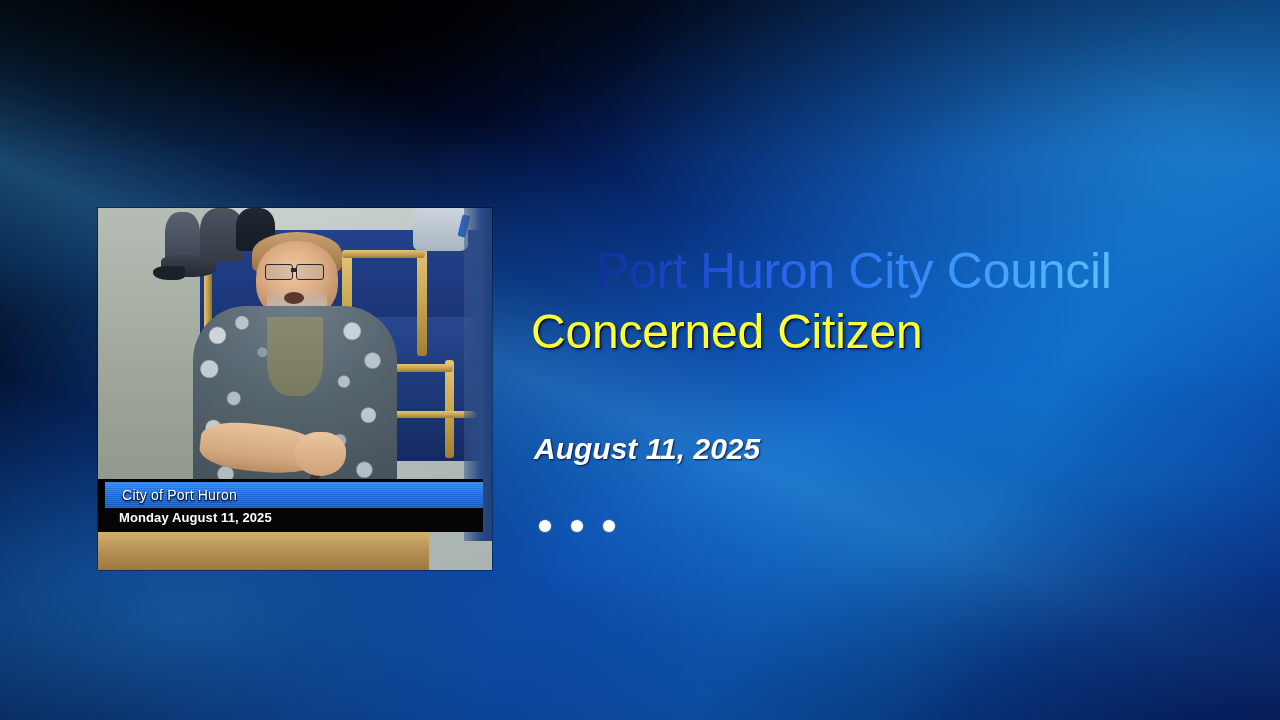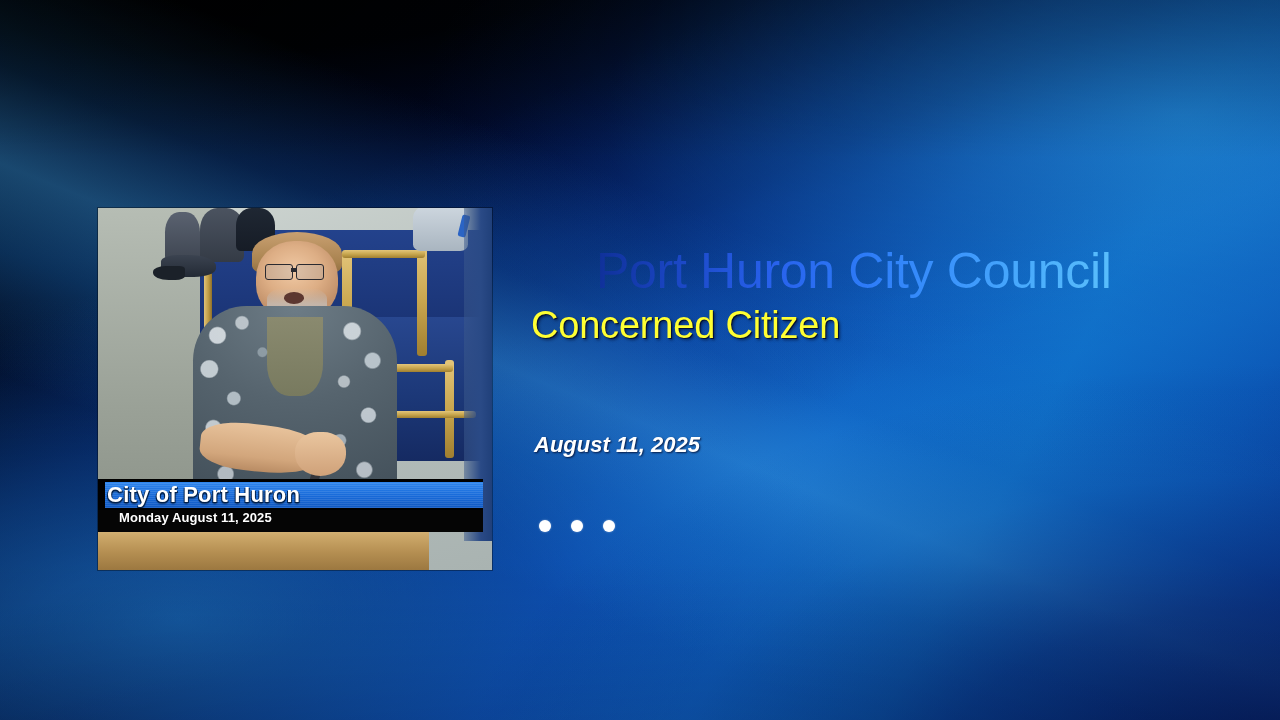--- a/index.html
+++ b/index.html
@@ -284,24 +284,24 @@
     content: "";
     position: absolute;
     left: -1.9%;
     top: -3px;
     bottom: -2px;
     width: 1.9%;
     background: #000;
   }
   #lt-title {
     color: #ffffff;
-    font-size: 22px;
-    font-weight: bold;
+    font-size: 14px;
+    font-weight: normal;
     letter-spacing: 0.2px;
-    padding-left: 2px;
+    padding-left: 17px;
     text-shadow: 1px 1px 0 #00214d, -1px 1px 0 #00214d, 0 2px 2px rgba(0,0,0,0.6);
     white-space: nowrap;
   }
   #lt-black-band {
     width: 97.6%;
     height: 22px;
     background: #050505;
     display: flex;
     align-items: flex-start;
   }
@@ -341,21 +341,21 @@
       #5cc2ff 100%);
     -webkit-background-clip: text;
     background-clip: text;
     color: transparent;
     opacity: 0.96;
   }
   #headline {
     position: absolute;
     left: 531px;
     top: 296px;
-    font-size: 38px;
+    font-size: 48px;
     font-weight: normal;
     color: #ffff33;
     letter-spacing: -0.2px;
     white-space: nowrap;
     text-shadow:
       1px 1px 0 rgba(0,0,20,0.65),
       2px 2px 3px rgba(0,0,25,0.55);
   }
   #subhead {
     position: absolute;
@@ -365,21 +365,21 @@
     font-style: italic;
     font-weight: bold;
     color: #ffffff;
     white-space: nowrap;
     text-shadow: 1px 1px 2px rgba(0,0,30,0.75);
   }
   #date-line {
     position: absolute;
     left: 534px;
     top: 424px;
-    font-size: 22px;
+    font-size: 30px;
     font-style: italic;
     font-weight: bold;
     color: #ffffff;
     white-space: nowrap;
     text-shadow: 1px 1px 2px rgba(0,0,30,0.75);
     text-align: center;
   }
 
   
   #dots {

